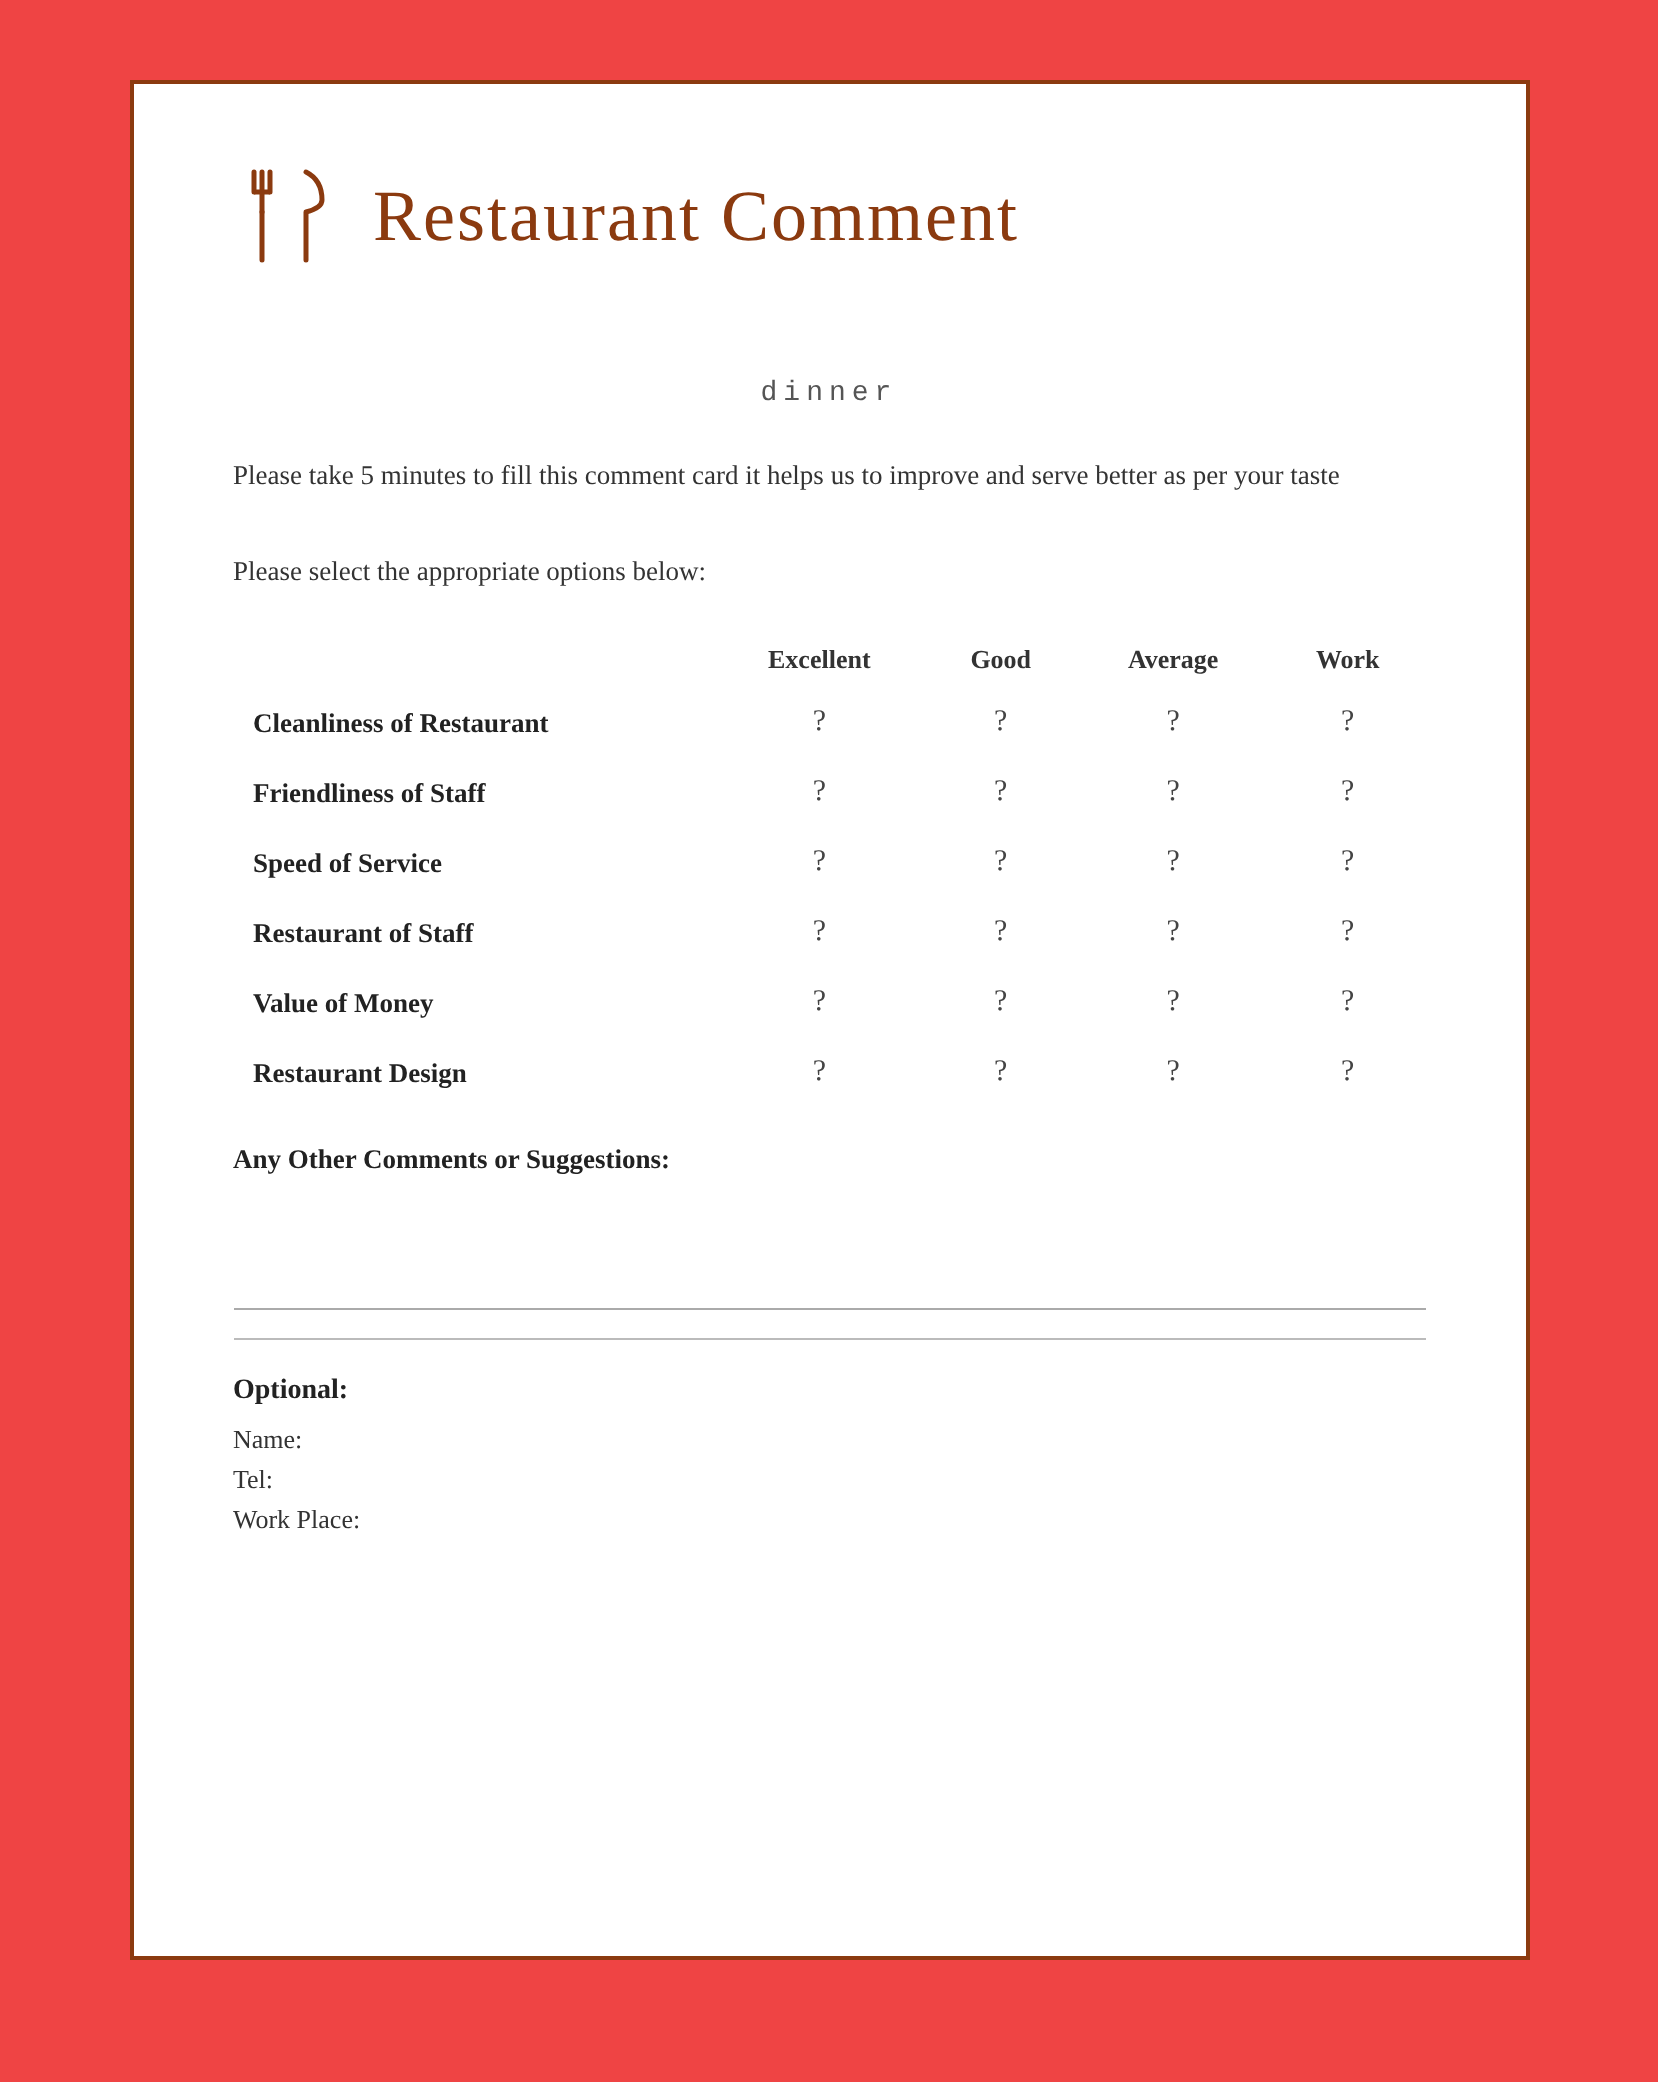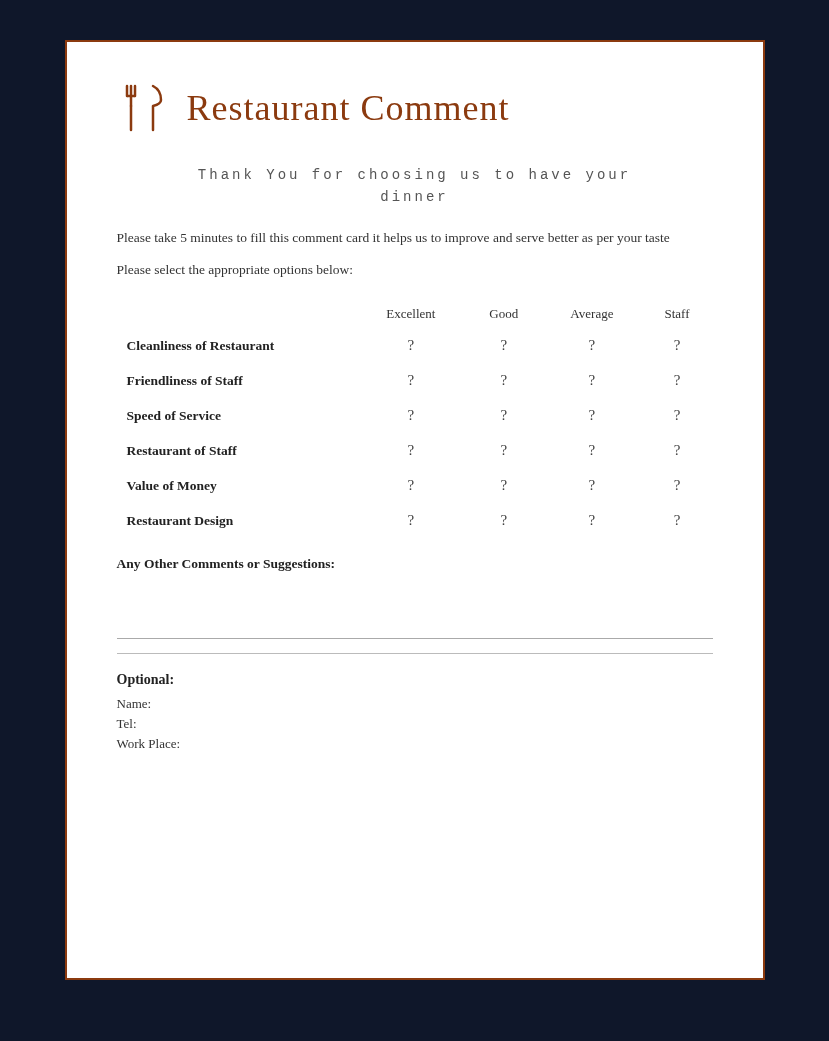--- a/index.html
+++ b/index.html
@@ -7,21 +7,21 @@
       background: #e0e0e0;
       display: flex;
       justify-content: center;
       align-items: center;
       min-height: 100vh;
       font-family: Georgia, 'Times New Roman', serif;
     }
     .page-bg {
       width: 829px;
       min-height: 1041px;
-      background: #0f172a;
+      background: #ef4444;
       display: flex;
       justify-content: center;
       align-items: flex-start;
       padding: 40px;
     }
     .card {
       width: 700px;
       background: #ffffff;
       border: 2.5px solid #8B3A0F;
       padding: 40px 50px 40px 50px;
@@ -59,35 +59,35 @@
       font-size: 14px;
       color: #555;
       letter-spacing: 3px;
       margin-bottom: 18px;
       line-height: 1.6;
     }
     .description {
       font-size: 13.5px;
       color: #333;
       line-height: 1.6;
-      margin-bottom: 14px;
+      margin-bottom: 30px;
     }
     .instruction {
       font-size: 13.5px;
       color: #333;
       margin-bottom: 22px;
     }
     .rating-table {
       width: 100%;
       border-collapse: collapse;
       margin-bottom: 18px;
     }
     .rating-table thead tr th {
       font-size: 13px;
-      font-weight: normal;
+      font-weight: bold;
       color: #333;
       padding: 6px 10px;
       text-align: center;
     }
     .rating-table thead tr th:first-child {
       text-align: left;
       width: 240px;
     }
     .rating-table tbody tr td {
       padding: 9px 10px;
@@ -156,36 +156,36 @@
           <line x1="10" y1="14" x2="18" y2="14" stroke="#8B3A0F" stroke-width="2.5"></line>
           <line x1="14" y1="24" x2="14" y2="48" stroke="#8B3A0F" stroke-width="2.5" stroke-linecap="round"></line>
 
           <path d="M36 4 Q44 8 44 18 Q44 22 36 24 L36 48" stroke="#8B3A0F" stroke-width="2.5" fill="none" stroke-linecap="round" stroke-linejoin="round"></path>
         </svg>
       </div>
       <div class="header-title">Restaurant Comment</div>
     </div>
 
     <div class="thank-you">
-      <span>Thank You for choosing us to have your</span><br>
+      <br>
       <span>dinner</span>
     </div>
 
     <div class="description">Please take 5 minutes to fill this comment card it helps us to improve and serve better as per your taste</div>
 
     <div class="instruction">Please select the appropriate options below:</div>
 
     <table class="rating-table">
       <thead>
         <tr>
           <th></th>
           <th>Excellent</th>
           <th>Good</th>
           <th>Average</th>
-          <th>Staff</th>
+          <th>Work</th>
         </tr>
       </thead>
       <tbody id="rating-table-body">
           <tr>
             <td>Cleanliness of Restaurant</td>
             <td class="question-mark">?</td>
             <td class="question-mark">?</td>
             <td class="question-mark">?</td>
             <td class="question-mark">?</td>
           </tr>

